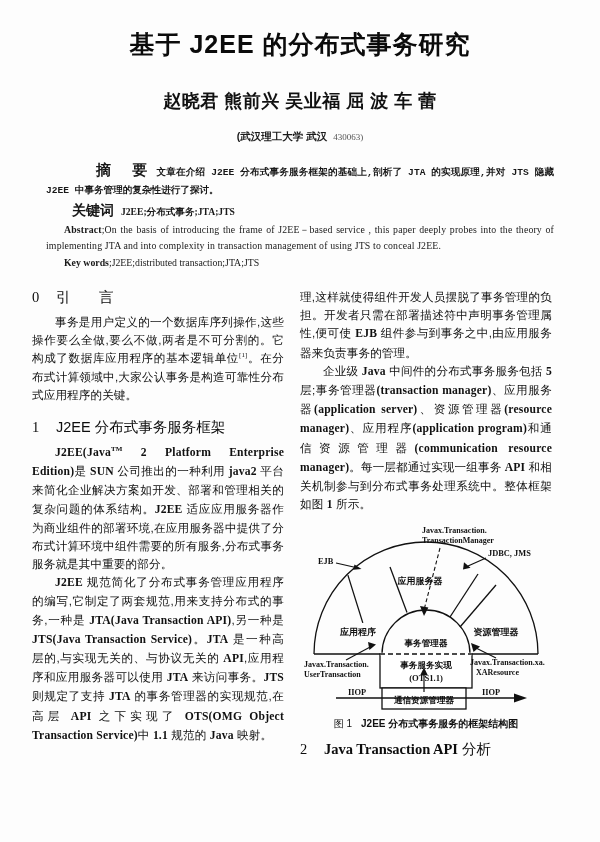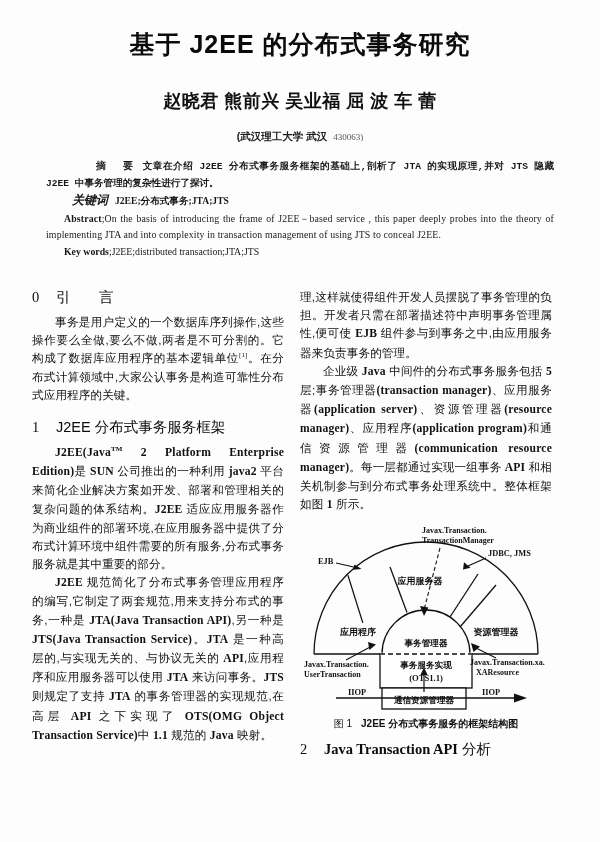--- a/index.html
+++ b/index.html
@@ -57,31 +57,30 @@
     margin: 14px 46px 0 46px;
     font-size: 9.6px;
     line-height: 1.62;
     text-align: justify;
     color: #181818;
   }
   .abs-block p { margin: 0; }
   .lead {
     font-family: "Liberation Sans", sans-serif;
     font-weight: bold;
-    font-size: 10px;
+    font-size: 15px;
     letter-spacing: 3px;
     padding-right: 6px;
     padding-left: 24px;
   }
   .lead-kw {
     font-family: "Liberation Sans", sans-serif;
     font-weight: bold;
-    font-size: 12px;
+    font-size: 14px;
     padding-right: 7px;
-    font-style: italic;
   }
   .cn {
     font-family: Liberation Mono, monospace;
     font-weight: bold;
     font-size: 9.6px;
   }
   .en { font-family: "Liberation Serif", serif; font-weight: bold; }
   .abs-cn {
     text-indent: 26px;
   }

